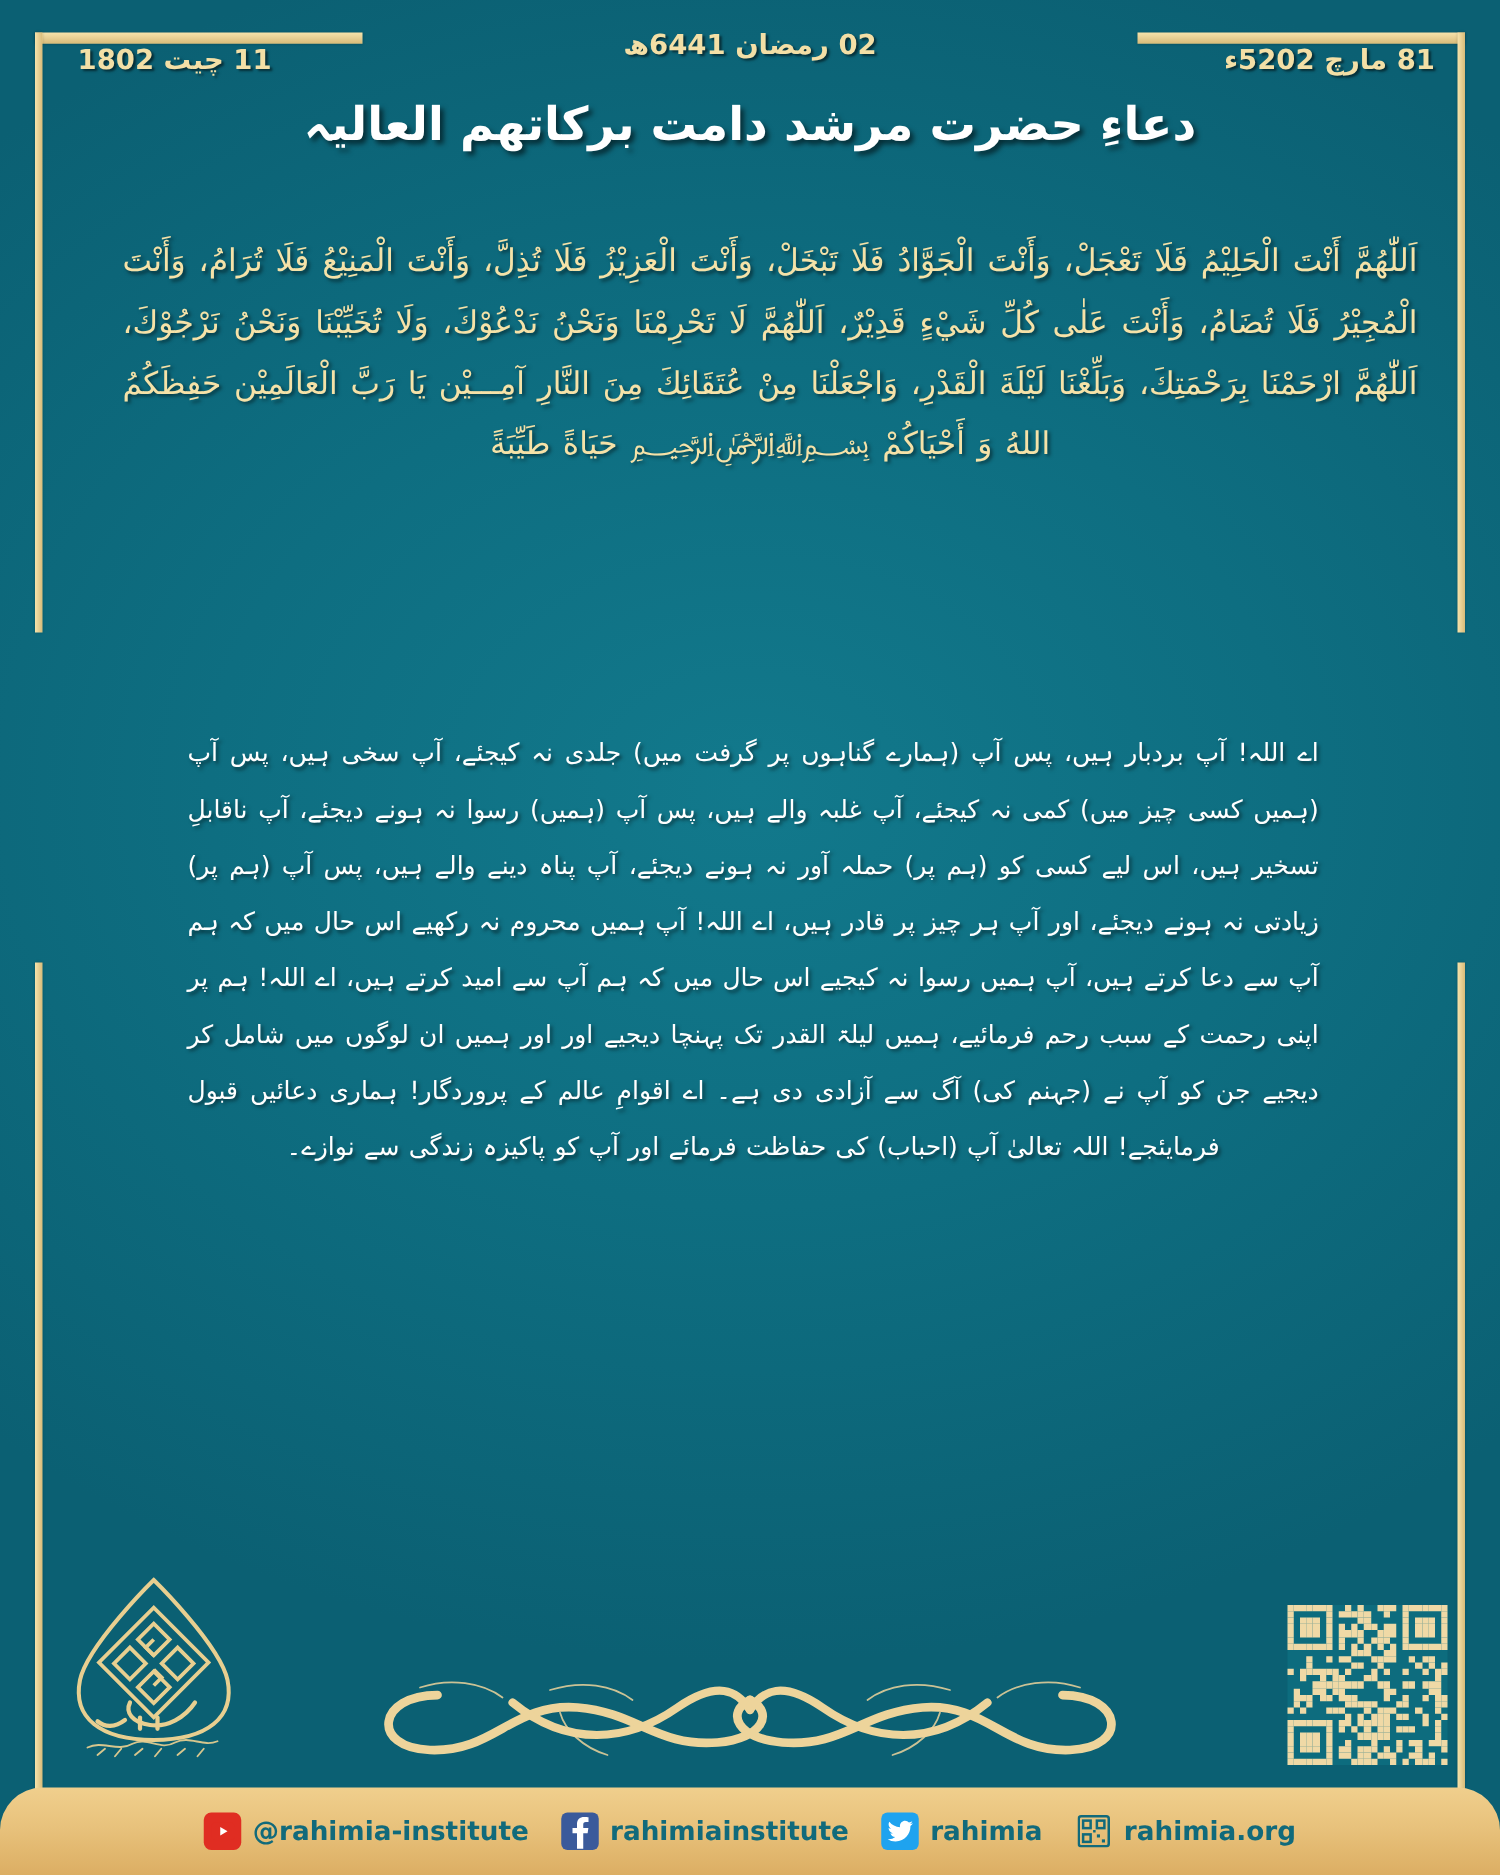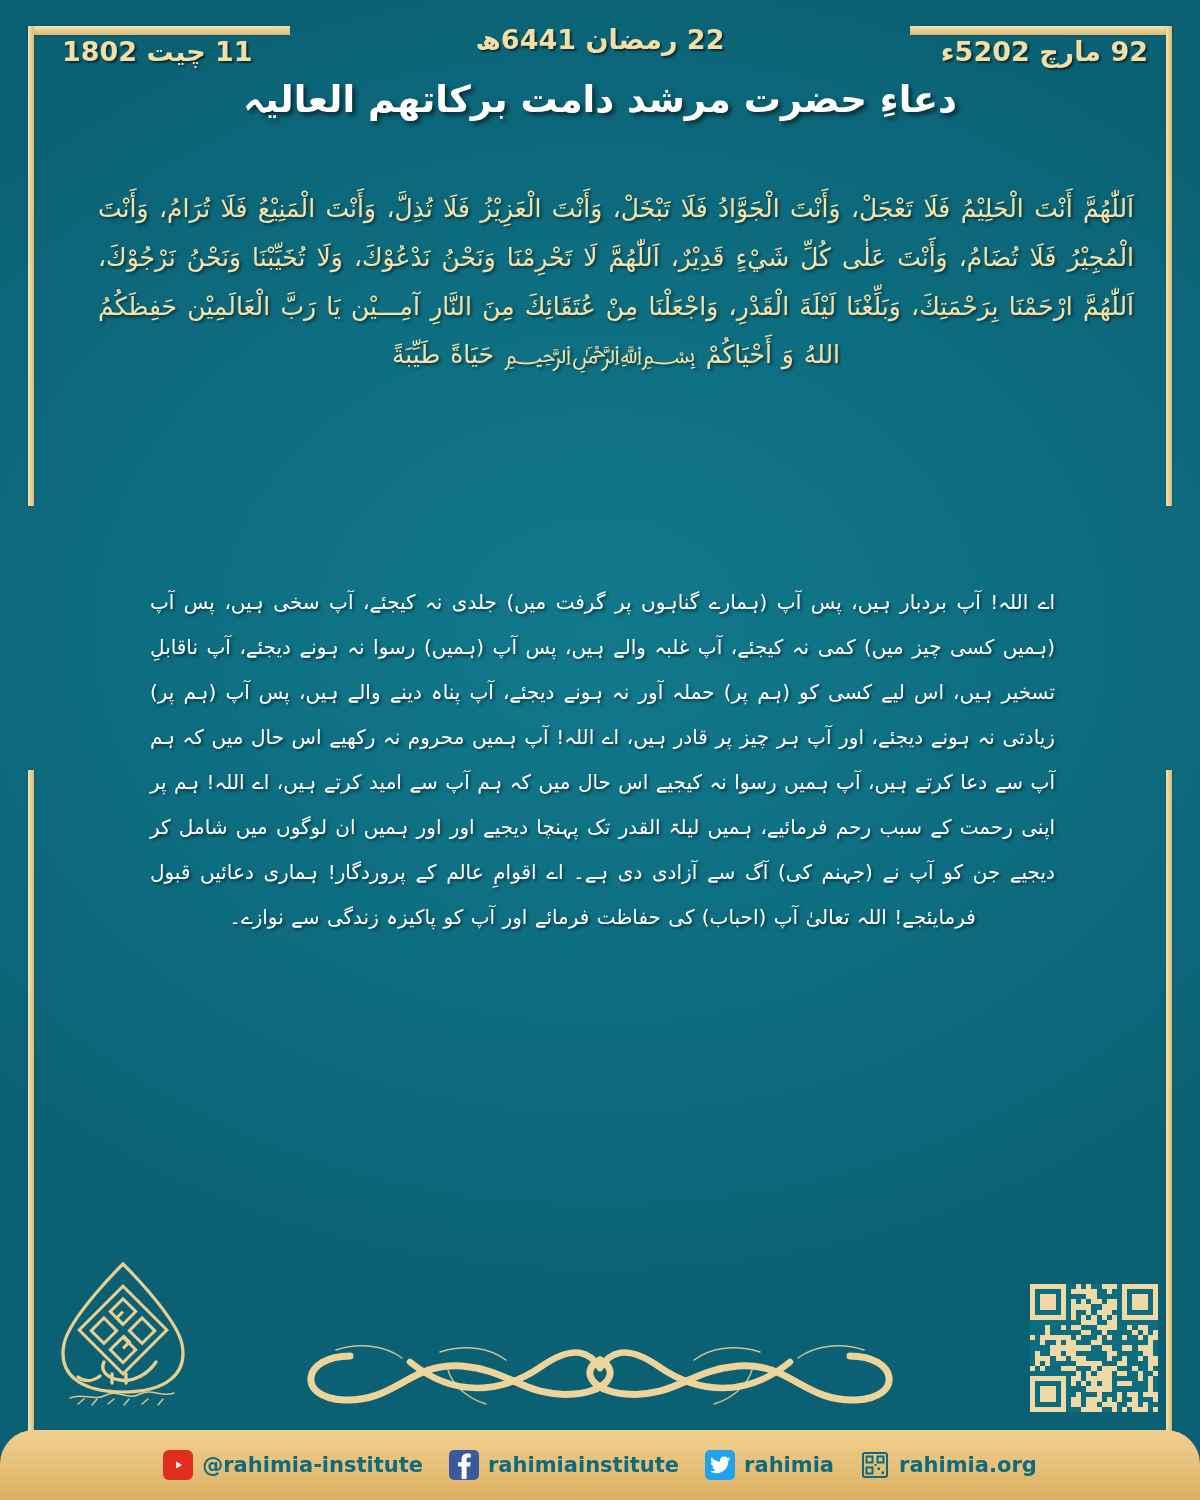--- a/index.html
+++ b/index.html
@@ -49,21 +49,21 @@
   
   .date-row {
     position: absolute;
     top: 0; left: 0;
     width: 1200px;
     height: 100px;
   }
   .date {
     position: absolute;
     font-family: "DejaVu Sans", "Liberation Sans", sans-serif;
-    font-size: 27px;
+    font-size: 22px;
     font-weight: 700;
     color: #f3dfa6;
     text-shadow: 2px 2px 2px rgba(0,0,0,0.55);
     direction: rtl;
     unicode-bidi: bidi-override;
     white-space: nowrap;
     text-align: center;
   }
   .date-hijri {
     top: 24px;
@@ -217,22 +217,22 @@
 <div id="poster">
 
   <div class="frame-seg seg-tl-h"></div>
   <div class="frame-seg seg-tr-h"></div>
   <div class="frame-seg vert seg-l-v1"></div>
   <div class="frame-seg vert seg-l-v2"></div>
   <div class="frame-seg vert seg-r-v1"></div>
   <div class="frame-seg vert seg-r-v2"></div>
 
   <div class="date-row">
-    <div class="date date-hijri">22 رمضان 1446ھ</div>
-    <div class="date date-greg">29 مارچ 2025ء</div>
+    <div class="date date-hijri">20 رمضان 1446ھ</div>
+    <div class="date date-greg">18 مارچ 2025ء</div>
     <div class="date date-bikrami">11 چیت 2081</div>
   </div>
 
   <div class="poster-title">دعاءِ حضرت مرشد دامت بركاتهم العالیہ</div>
 
   <div class="arabic-block">اَللّٰهُمَّ أَنْتَ الْحَلِيْمُ فَلَا تَعْجَلْ، وَأَنْتَ الْجَوَّادُ فَلَا تَبْخَلْ، وَأَنْتَ الْعَزِيْزُ فَلَا تُذِلَّ، وَأَنْتَ الْمَنِيْعُ فَلَا تُرَامُ، وَأَنْتَ الْمُجِيْرُ فَلَا تُضَامُ، وَأَنْتَ عَلٰى كُلِّ شَيْءٍ قَدِيْرٌ، اَللّٰهُمَّ لَا تَحْرِمْنَا وَنَحْنُ نَدْعُوْكَ، وَلَا تُخَيِّبْنَا وَنَحْنُ نَرْجُوْكَ، اَللّٰهُمَّ ارْحَمْنَا بِرَحْمَتِكَ، وَبَلِّغْنَا لَيْلَةَ الْقَدْرِ، وَاجْعَلْنَا مِنْ عُتَقَائِكَ مِنَ النَّارِ آمِـــيْن يَا رَبَّ الْعَالَمِيْن حَفِظَكُمُ اللهُ وَ أَحْيَاكُمْ ﷽ حَيَاةً طَيِّبَةً</div>
 
   <div class="urdu-block">اے اللہ! آپ بردبار ہیں، پس آپ (ہمارے گناہوں پر گرفت میں) جلدی نہ کیجئے، آپ سخی ہیں، پس آپ (ہمیں کسی چیز میں) کمی نہ کیجئے، آپ غلبہ والے ہیں، پس آپ (ہمیں) رسوا نہ ہونے دیجئے، آپ ناقابلِ تسخیر ہیں، اس لیے کسی کو (ہم پر) حملہ آور نہ ہونے دیجئے، آپ پناہ دینے والے ہیں، پس آپ (ہم پر) زیادتی نہ ہونے دیجئے، اور آپ ہر چیز پر قادر ہیں، اے اللہ! آپ ہمیں محروم نہ رکھیے اس حال میں کہ ہم آپ سے دعا کرتے ہیں، آپ ہمیں رسوا نہ کیجیے اس حال میں کہ ہم آپ سے امید کرتے ہیں، اے اللہ! ہم پر اپنی رحمت کے سبب رحم فرمائیے، ہمیں لیلۃ القدر تک پہنچا دیجیے اور اور ہمیں ان لوگوں میں شامل کر دیجیے جن کو آپ نے (جہنم کی) آگ سے آزادی دی ہے۔ اے اقوامِ عالم کے پروردگار! ہماری دعائیں قبول فرمایئجے! اللہ تعالیٰ آپ (احباب) کی حفاظت فرمائے اور آپ کو پاکیزہ زندگی سے نوازے۔</div>
 
   <div class="logo">

